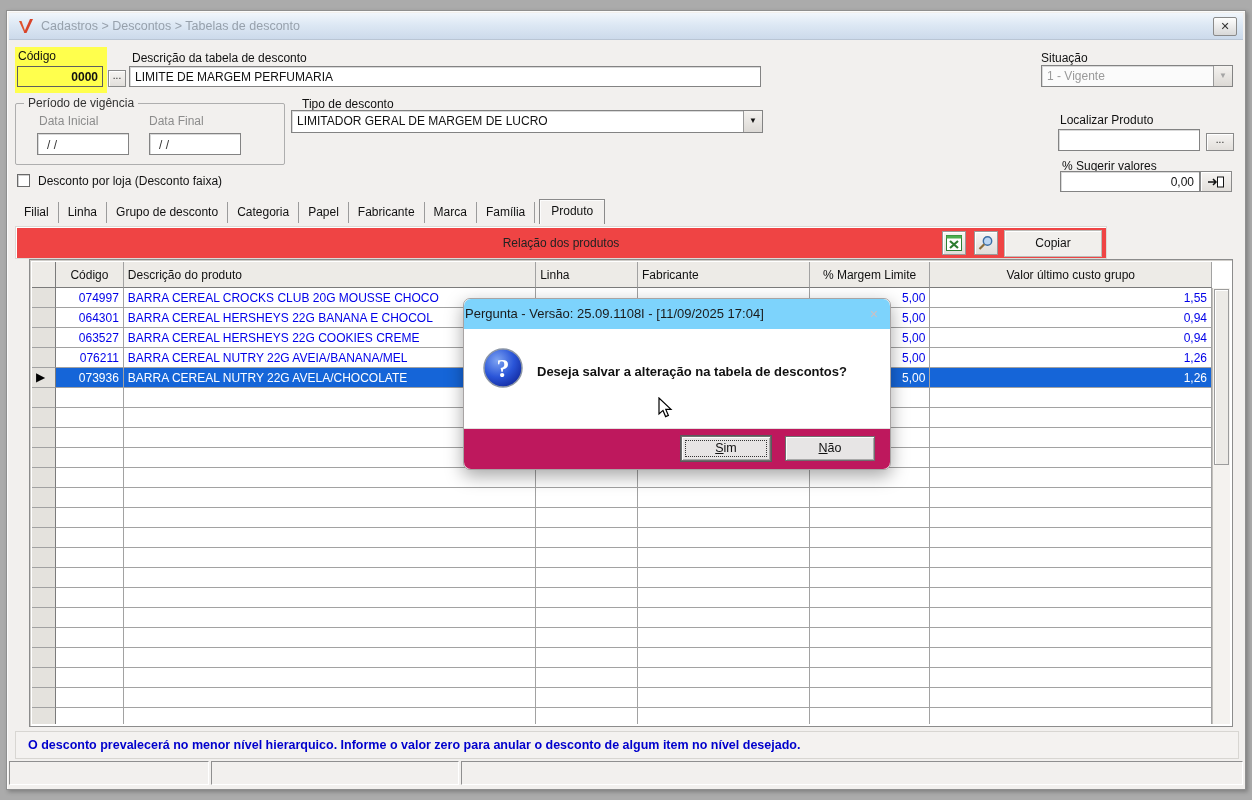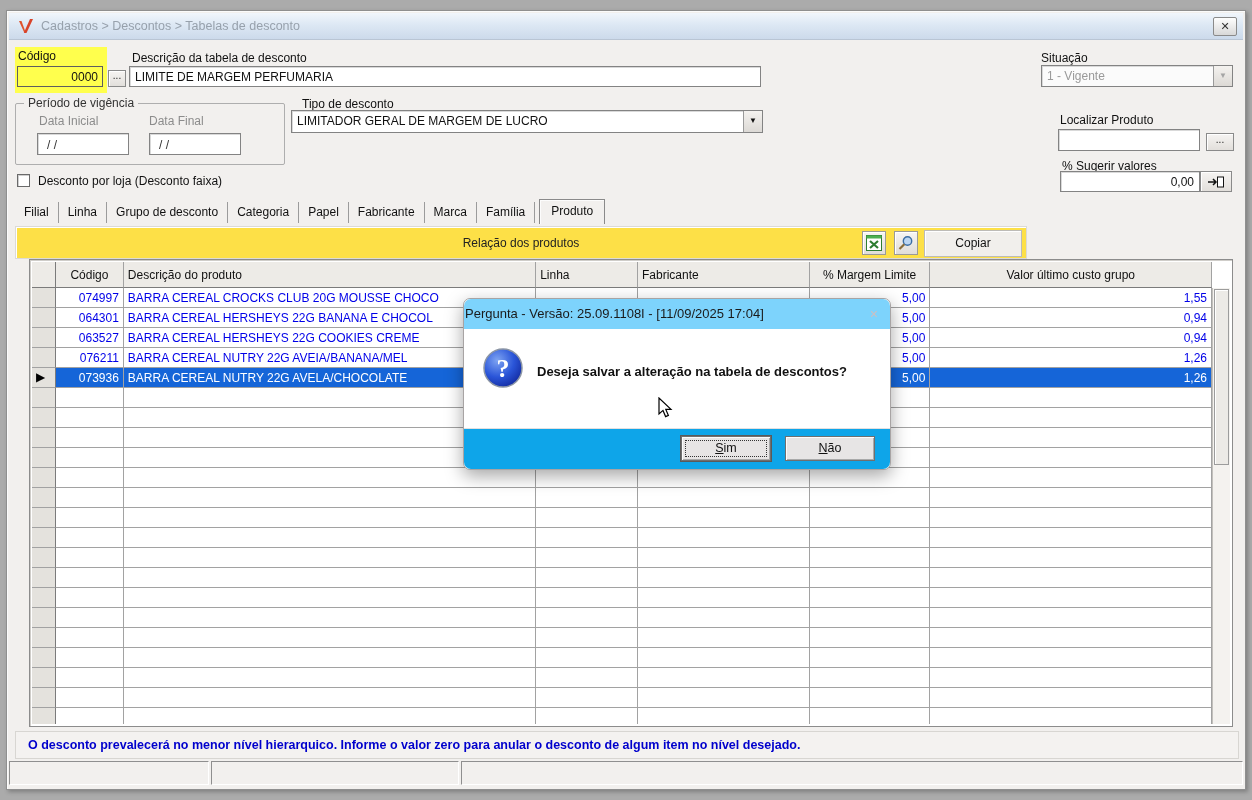--- a/index.html
+++ b/index.html
@@ -22,21 +22,21 @@
   .lbl { position:absolute; white-space:nowrap; color:#111; }
   .lbl.dim { color:#8c8c8c; }
 
   .sunken { background:#fff; border:1px solid #838383;
     box-shadow: inset 1px 1px 0 #d9d9d9; }
   .raised { background:linear-gradient(180deg,#f6f4f2,#e2dfdb); border:1px solid #8a8a8a;
     box-shadow: inset 1px 1px 0 #fff; }
 
   .codigo-block { position:absolute; left:8px; top:36px; width:92px; height:46px; background:#ffff4d; }
   .codigo-input { position:absolute; left:10px; top:55px; width:86px; height:21px;
-    background:#ffff4d; border:1px solid #5f5f5f; text-align:right; padding:3px 4px 0 0; color:#111; }
+    background:#ffff4d; border:1px solid #5f5f5f; text-align:right; padding:3px 4px 0 0; color:#111;font-weight:bold; }
   .browse-btn { text-align:center; font-size:10px; line-height:10px; color:#222; }
 
   .descricao-input { position:absolute; left:122px; top:55px; width:632px; height:21px; padding:3px 0 0 5px; }
 
   .combo { display:flex; align-items:stretch; }
   .combo .txt { flex:1; padding:3px 12px 0 5px; white-space:nowrap; overflow:hidden; }
   .combo .arrow { width:19px; background:linear-gradient(180deg,#f4f2ef,#dcd9d5);
     border-left:1px solid #9a9a9a; text-align:center; font-size:8px; line-height:20px; color:#222; }
   .combo.disabled { background:#fbfbfb; }
   .combo.disabled .txt { color:#9a9a9a; }
@@ -49,22 +49,22 @@
   .checkbox { position:absolute; left:10px; top:163px; width:13px; height:13px;
     background:#fff; border:1px solid #6a6a6a; box-shadow: inset 1px 1px 0 #cfcfcf; }
 
   
   .tabstrip { position:absolute; left:8px; top:188px; height:24px; display:flex; align-items:flex-end; }
   .tab { padding:4px 9px 4px 9px; border-right:1px solid #9b9b9b; color:#111; line-height:13px; }
   .tab.active { background:#f2f0ee; border:1px solid #8a8a8a; border-bottom:none;
     box-shadow: inset 1px 1px 0 #fcfcfc; padding:5px 11px 6px 11px; margin-left:4px; position:relative; top:1px; }
 
   
-  .toolbar { position:absolute; left:8px; top:215px; width:1012px; height:33px;
-    background:#fde047; border:1px solid #dcdad6; box-shadow: inset 1px 1px 0 #fff; }
+  .toolbar { position:absolute; left:8px; top:215px; width:1092px; height:33px;
+    background:#ef4444; border:1px solid #dcdad6; box-shadow: inset 1px 1px 0 #fff; }
   .toolbar .caption { position:absolute; left:0; right:0; top:9px; text-align:center; color:#222; }
   .icon-btn { position:absolute; top:4px; width:24px; height:24px;
     background:linear-gradient(180deg,#f7f5f3,#e0ddd9); border:1px solid #9a9a9a;
     box-shadow: inset 1px 1px 0 #fff; display:flex; align-items:center; justify-content:center; }
   .copy-btn { position:absolute; right:4px; top:3px; width:98px; height:27px;
     background:#f1efec; border:1px solid #bdbbb7; box-shadow: inset 1px 1px 0 #fff;
     text-align:center; line-height:25px; color:#111; }
 
   
   .grid { position:absolute; left:22px; top:248px; width:1204px; height:468px;
@@ -104,21 +104,21 @@
   
   .dialog { position:absolute; left:456px; top:287px; width:428px; height:172px;
     background:#fff; border:1px solid #a8a4a4; border-radius:7px;
     box-shadow: 0 6px 18px rgba(0,0,0,.35); z-index:40; }
   .dialog .dtitle { position:absolute; left:0; right:0; top:0; height:30px; line-height:30px;
     padding-left:1px; font-size:13px; color:#1a1a1a; background:#7dd3fc; border-radius:7px 7px 0 0; }
   .dialog .dclose { position:absolute; right:12px; top:8px; color:#cdbfc1; font-size:14px; line-height:14px; }
   .dialog .dmsg { position:absolute; left:73px; top:65px; font-size:13px; font-weight:600; color:#111; white-space:nowrap; }
   .dialog .dicon { position:absolute; left:18px; top:48px; }
   .dialog .dbtns { position:absolute; left:0; right:0; bottom:0; height:41px;
-    background:#0ea5e9; border-top:1px solid #e2e0e0; border-radius:0 0 7px 7px; }
+    background:#be185d; border-top:1px solid #e2e0e0; border-radius:0 0 7px 7px; }
   .dlg-btn { position:absolute; top:7px; width:90px; height:25px; text-align:center; line-height:23px;
     background:#e7e5e5; border:1px solid #6f6f6f; font-size:12.5px; color:#111;
     box-shadow: inset 1px 1px 0 #fcfcfc, inset -1px -1px 0 #a9a9a9; }
   .dlg-btn.focused { outline:1px dotted #333; outline-offset:-5px; box-shadow: inset 1px 1px 0 #fcfcfc, inset -1px -1px 0 #a9a9a9, 0 0 0 1px #5a5a5a; }
   .cursor { position:absolute; left:651px; top:386px; z-index:60; }
 </style>
 </head>
 <body>
 
 <div class="window">

